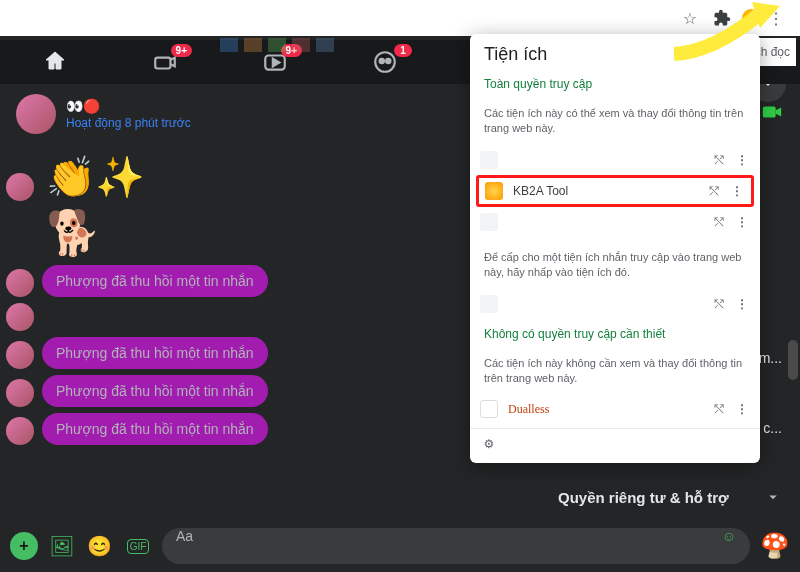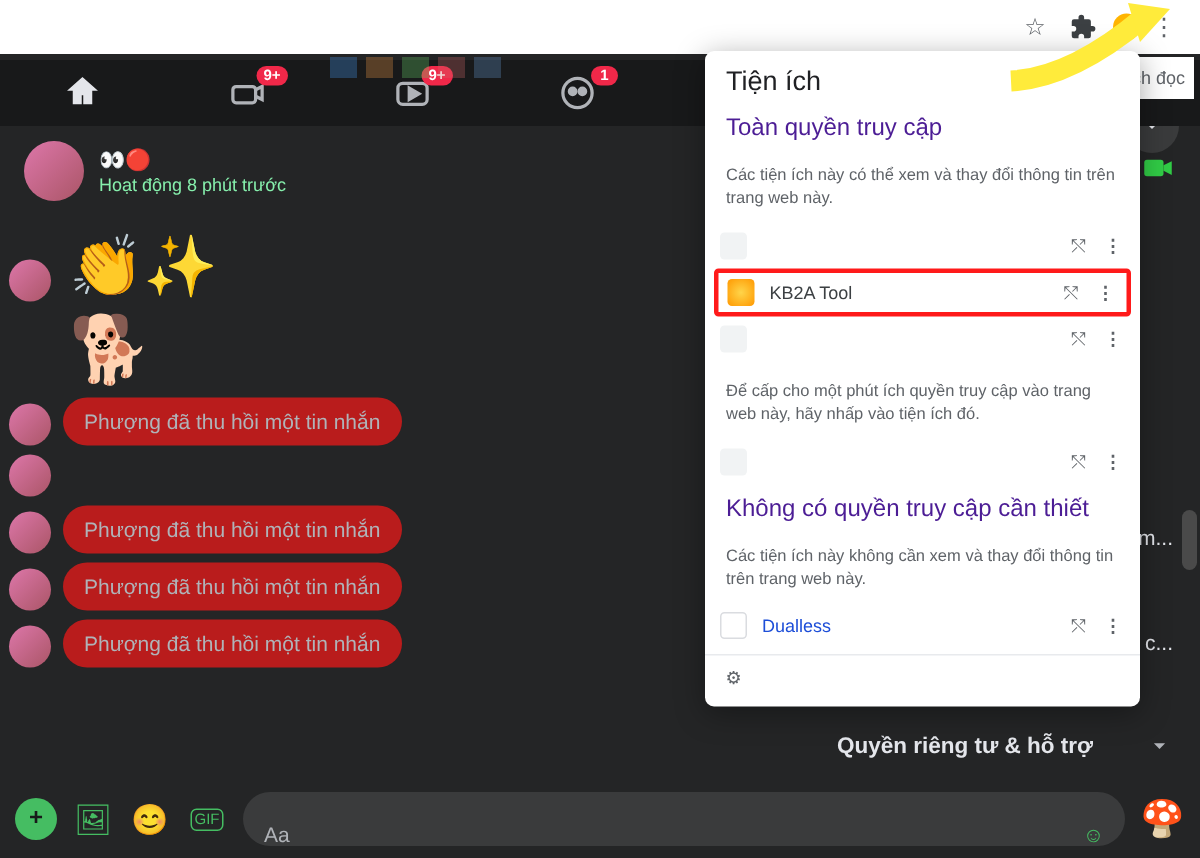--- a/index.html
+++ b/index.html
@@ -25,60 +25,60 @@
   .tab.active svg { stroke: #e4e6eb; fill:#e4e6eb;}
   .badge { position: absolute; top: 4px; right: 28px; background: #f02849; color: #fff; font-size: 10px; font-weight: 600; border-radius: 10px; padding: 1px 5px; min-width:18px; text-align:center; }
   .tab.active { border-bottom: 3px solid transparent; }
 
   
   .chat { position: absolute; top: 84px; left: 0; right: 0; bottom: 0; display: flex; flex-direction: column; }
   .chat-header { display: flex; align-items: center; padding: 10px 16px; }
   .profile-pic { width: 40px; height: 40px; border-radius: 50%; background: linear-gradient(135deg,#d7a,#a56); margin-right: 10px; }
   .name-line { display: flex; align-items: center; gap:6px; font-size: 15px; font-weight:600; color:#e4e6eb; }
   .eyes { font-size: 14px; }
-  .status { font-size: 12px; color: #86efac; margin-top:2px; }
+  .status { font-size: 12px; color: #3b82f6; margin-top:2px; }
   .call-icons { margin-left: auto; display: flex; gap: 18px; }
   .call-icons .ci { color: #31cc46; }
 
   .messages { flex: 1; overflow: hidden; padding: 4px 12px 0 6px; }
   .row { display: flex; align-items: flex-end; margin: 6px 0; }
   .row .av { width: 28px; height: 28px; border-radius: 50%; background: linear-gradient(135deg,#d7a,#a56); margin-right: 8px; flex-shrink:0; }
   .sticker { font-size: 40px; margin-left:4px; }
   .dog { font-size:44px; }
-  .bubble { background: #b91c1c; color: #b0b3b8; padding: 8px 14px; border-radius: 18px; font-size: 14px; max-width: 70%; }
+  .bubble { background: #a21caf; color: #b0b3b8; padding: 8px 14px; border-radius: 18px; font-size: 14px; max-width: 70%; }
   .bubble.solid { background: #3e4042; color: #e4e6eb; font-weight:500; }
 
   .composer { display: flex; align-items: center; padding: 8px 10px; gap: 10px; }
   .cbtn { width: 28px; height: 28px; border-radius: 50%; background: #3a3b3c; display: flex; align-items: center; justify-content: center; color: #45bd62; font-size:16px; }
   .cbtn.plus { background:#45bd62; color:#18191a; font-weight:700; }
   .cbtn.img, .cbtn.sticker-btn, .cbtn.gif { background:transparent; color:#45bd62; font-size:20px; }
-  .input { flex: 1; background: #3a3b3c; border-radius: 18px; height: 36px; display: flex; align-items: flex-end; padding: 0 14px; color: #b0b3b8; font-size: 14px; justify-content:space-between; }
+  .input { flex: 1; background: #3a3b3c; border-radius: 18px; height: 36px; display: flex; align-items: flex-start; padding: 0 14px; color: #b0b3b8; font-size: 14px; justify-content:space-between; }
   .mushroom { font-size: 24px; }
 
   
   .right-col { position: absolute; right: 0; top: 60px; bottom: 0; width: 260px; z-index: 1; }
   .dropdown-pill { background:#3a3b3c; border-radius:50%; width:36px; height:36px; display:flex; align-items:center; justify-content:center; position:absolute; right:14px; top:6px; }
   .privacy { position: absolute; right: 10px; bottom: 52px; left: 10px; background: #242526; color: #e4e6eb; font-weight: 600; font-size: 15px; padding: 14px 8px; display:flex; align-items:center; justify-content:space-between; }
   .scroll-thumb { position:absolute; right:2px; top:280px; width:10px; height:40px; background:#4a4a4a; border-radius:5px; }
 
   
   .ext-popup { position: absolute; top: 34px; right: 40px; width: 290px; background: #fff; color: #3c4043; box-shadow: 0 4px 20px rgba(0,0,0,0.35); border-radius: 6px; z-index: 20; padding-bottom:4px; }
   .ext-popup .title { padding: 10px 14px 4px; font-size: 18px; font-weight: 500; color: #202124; }
-  .ext-sec-h { padding: 8px 14px 2px; font-size: 16px; font-weight: 500; color: #4c1d95; }
+  .ext-sec-h { padding: 8px 14px 2px; font-size: 12px; font-weight: 500; color: #15803d; }
   .ext-sec-d { padding: 0 14px 8px; font-size: 11px; color: #5f6368; line-height: 1.4; margin-top: 13px; }
   .ext-item { display: flex; align-items: center; padding: 6px 10px; font-size: 12px; color: #3c4043; }
   .ext-item .eicon { width: 18px; height: 18px; border-radius: 3px; margin-right: 10px; background: #f1f3f4; flex-shrink:0; }
   .ext-item .ename { flex: 1; }
   .ext-item .pin { margin: 0 6px; color: #5f6368; width:18px; text-align:center; }
   .ext-item .dots { color: #5f6368; width:16px; text-align:center; font-weight:700; }
   .ext-item.highlight { border: 3px solid #ff1a1a; border-radius: 3px; margin: 0 6px; padding: 4px 6px; }
   .ext-item.highlight .eicon { background: radial-gradient(circle,#ffd54a,#ff9800); }
   .ext-footer { border-top: 1px solid #e8eaed; margin-top: 4px; }
   .ext-footer .ext-item .eicon { background: transparent; color:#5f6368; display:flex; align-items:center; justify-content:center; }
-  .ext-item.disabled .ename { color:#1d4ed8; }
+  .ext-item.disabled .ename { color:#c2410c;font-family:Liberation Serif, serif; }
 
   
   .arrow-wrap { position:absolute; top:-6px; right:-4px; z-index:30; pointer-events:none; }
   .arrow-wrap svg { }
 
   
   .right-letters { position:absolute; right:18px; color:#e4e6eb; font-size:14px; }
 </style>
 </head>
 <body>
@@ -251,21 +251,21 @@
     <div class="dots">⋮</div>
   </div>
 
   <div class="ext-item">
     <div class="eicon"></div>
     <div class="ename">&nbsp;</div>
     <div class="pin">⤲</div>
     <div class="dots">⋮</div>
   </div>
 
-  <div class="ext-sec-d">Để cấp cho một phút ích quyền truy cập vào trang web này, hãy nhấp vào tiện ích đó.</div>
+  <div class="ext-sec-d">Để cấp cho một tiện ích nhắn truy cập vào trang web này, hãy nhấp vào tiện ích đó.</div>
 
   <div class="ext-item">
     <div class="eicon"></div>
     <div class="ename">&nbsp;</div>
     <div class="pin">⤲</div>
     <div class="dots">⋮</div>
   </div>
 
   <div class="ext-sec-h">Không có quyền truy cập cần thiết</div>
   <div class="ext-sec-d">Các tiện ích này không cần xem và thay đổi thông tin trên trang web này.</div>

